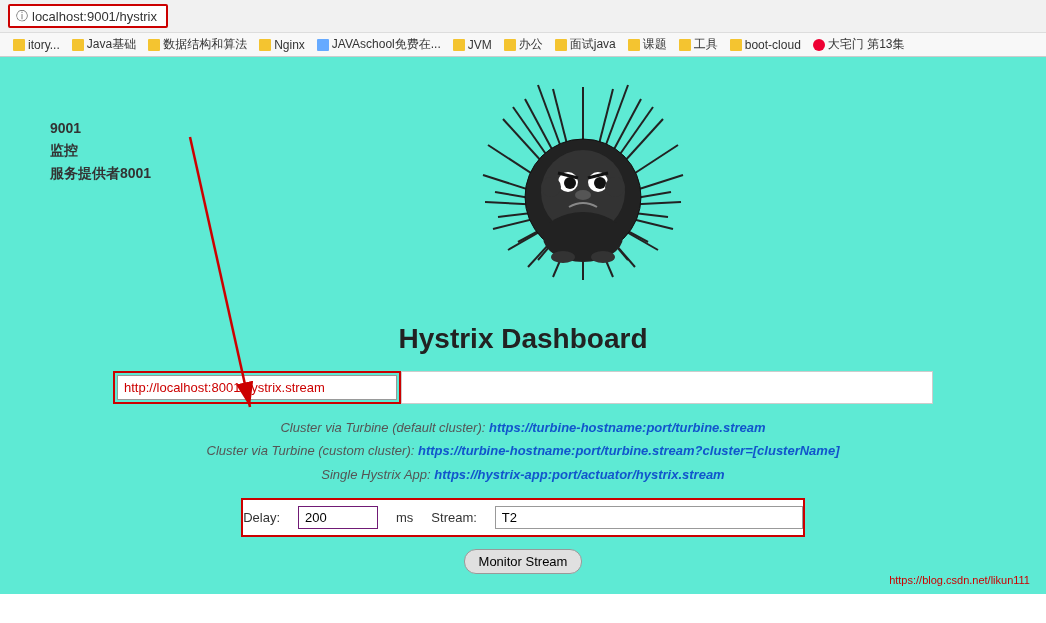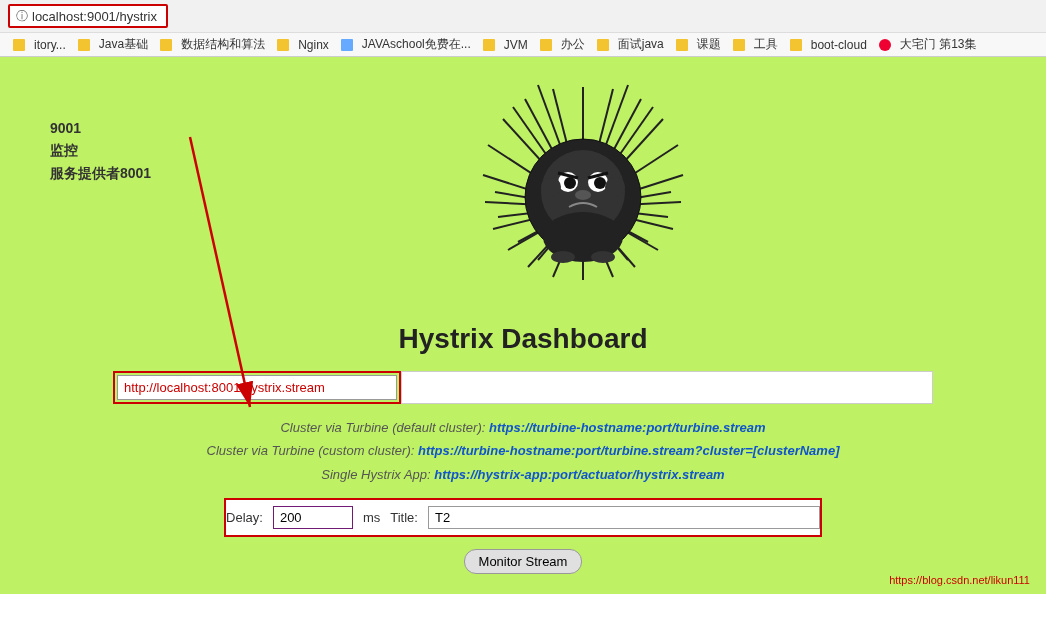--- a/index.html
+++ b/index.html
@@ -50,37 +50,37 @@
       white-space: nowrap;
     }
 
     .bookmark-item {
       display: flex;
       align-items: center;
       padding: 1px 5px;
       color: #333;
       cursor: pointer;
       font-size: 12px;
-      gap: 9px;
+      gap: 3px;
     }
 
     .bookmark-icon {
       width: 12px;
       height: 12px;
       background: #e8a800;
       display: inline-block;
       border-radius: 1px;
     }
 
     .bookmark-icon.folder { background: #f4c430; }
     .bookmark-icon.special { background: #e03; border-radius: 50%; }
 
     
     .page-content {
-      background: #bef264;
+      background: #5eead4;
       padding: 20px;
       display: flex;
       flex-direction: column;
       align-items: center;
       position: relative;
     }
 
     .annotation-text {
       font-size: 14px;
       font-weight: bold;
@@ -132,21 +132,21 @@
     .info-text a, .info-text .link {
       color: #1155cc;
       text-decoration: none;
       font-weight: bold;
     }
 
     
     .controls-row {
       display: flex;
       align-items: center;
-      gap: 10px;
+      gap: 18px;
       border: 2px solid #c00;
       padding: 6px 0;
       margin-bottom: 12px;
       background: #fff;
     }
 
     .control-label {
       font-size: 13px;
       color: #333;
     }
@@ -155,21 +155,21 @@
       border: 1px solid #701a75;
       padding: 3px 6px;
       font-size: 13px;
       width: 80px;
     }
 
     .title-input {
       border: 1px solid #999;
       padding: 3px 6px;
       font-size: 13px;
-      width: 392px;
+      width: 308px;
     }
 
     
     .monitor-btn {
       background: #e0e0e0;
       border: 1px solid #999;
       padding: 4px 14px;
       font-size: 13px;
       cursor: pointer;
       border-radius: 12px;
@@ -381,20 +381,20 @@
     <div>
       <em><span>Single Hystrix App:</span></em>
       <span class="link"> https://hystrix-app:port/actuator/hystrix.stream</span>
     </div>
   </div>
 
   <div class="controls-row">
     <span class="control-label">Delay:</span>
     <input type="text" class="control-input" value="200" style="">
     <span class="control-label">ms</span>
-    <span class="control-label">Title:</span>
+    <span class="control-label">Stream:</span>
     <input type="text" class="title-input" value="T2" style="">
   </div>
 
   <button class="monitor-btn">Monitor Stream</button>
 
   <div class="footer-note">https://blog.csdn.net/likun111</div>
 </div>
 
 </body></html>

